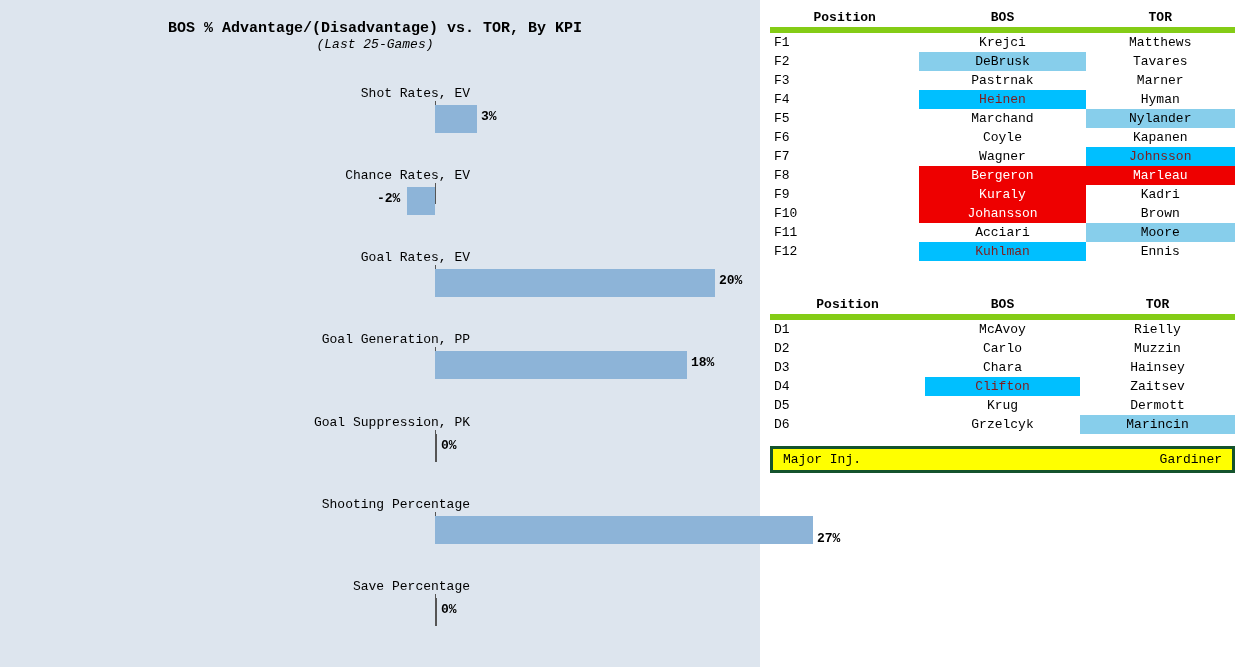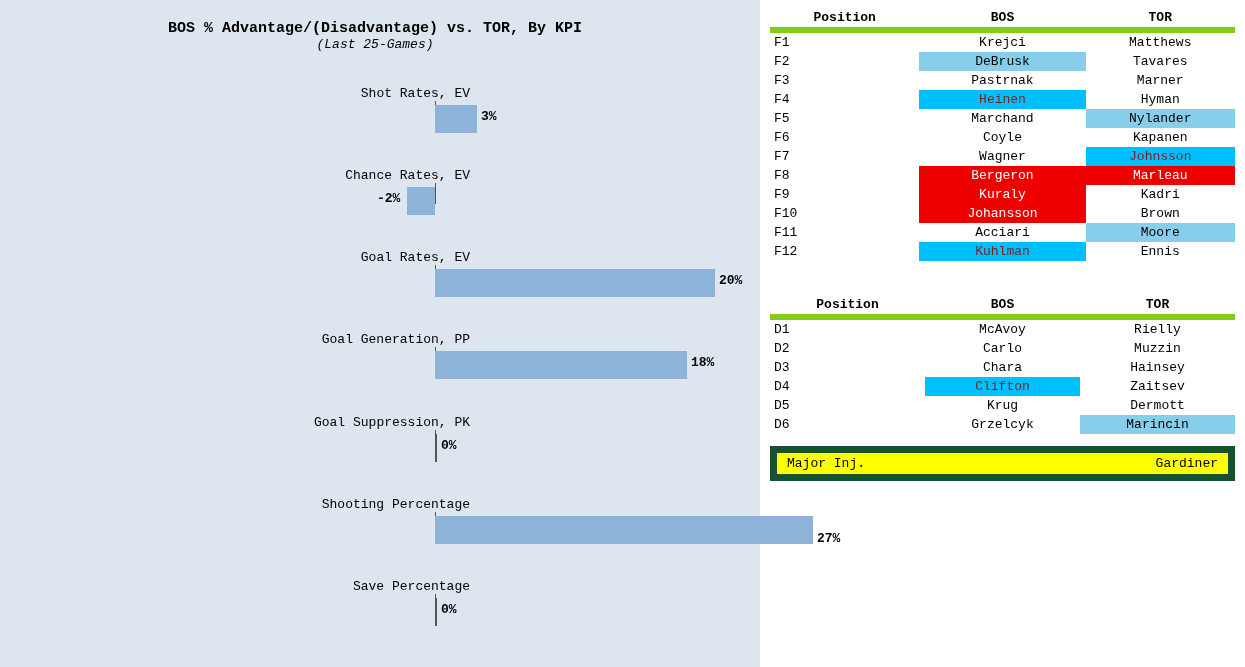--- a/index.html
+++ b/index.html
@@ -124,21 +124,21 @@
       color: #7f1d1d;
     }
 
     .injury-row {
       background: #ffff00;
       font-family: 'Courier New', Courier, monospace;
       font-size: 13px;
       display: flex;
       justify-content: space-between;
       align-items: center;
-      border: 7px solid #14532d;
+      border: 3px solid #14532d;
       padding: 3px 10px;
     }
 
     .section-gap { height: 10px; }
   </style>
 </head>
 <body>
 
 <div id="chart-panel">
   <div id="chart-title">BOS % Advantage/(Disadvantage) vs. TOR, By KPI</div>

